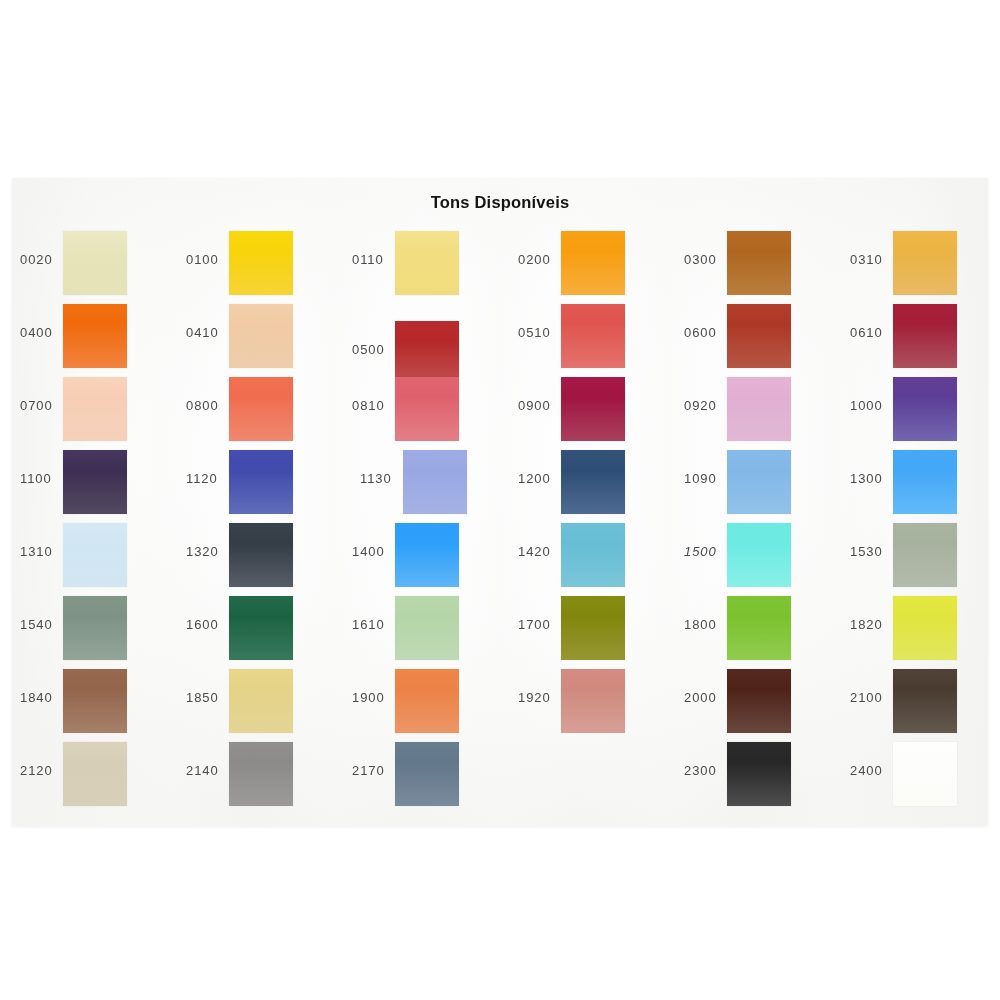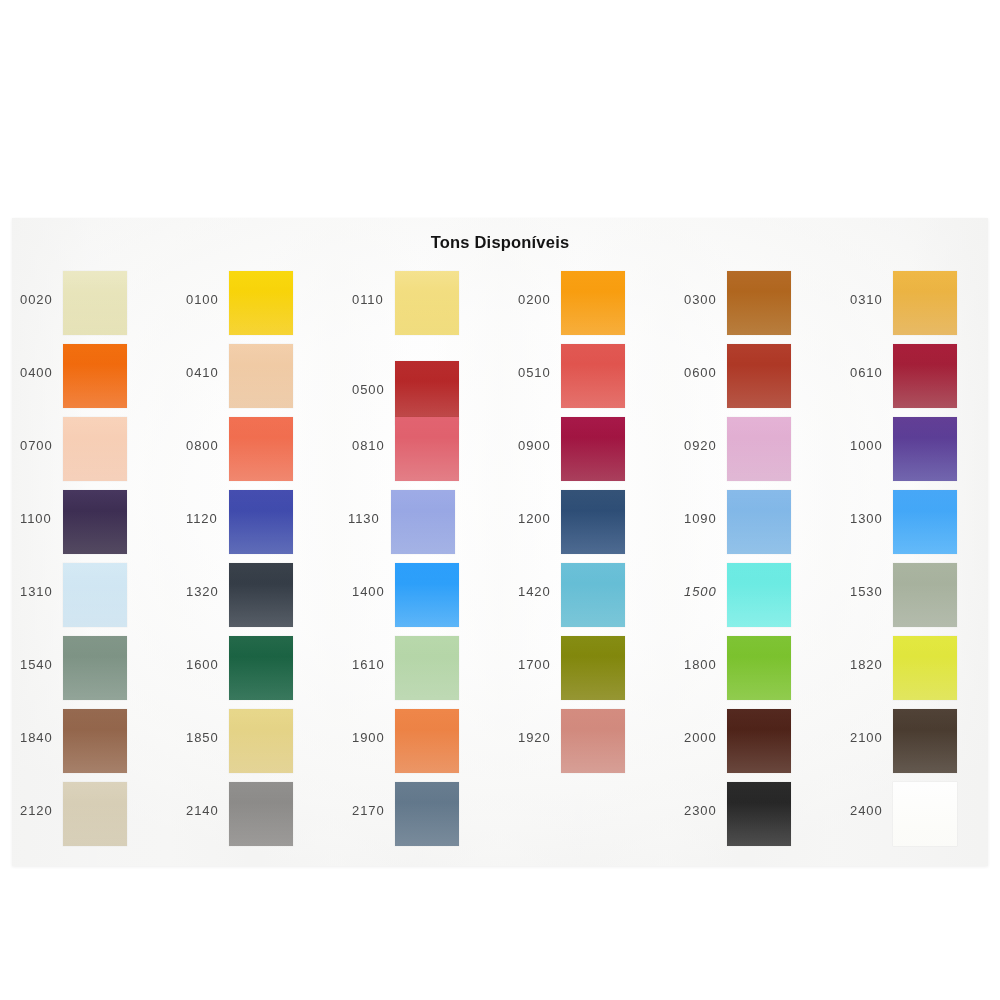--- a/index.html
+++ b/index.html
@@ -13,21 +13,20 @@
     background: #ffffff;
     font-family: "Liberation Sans", sans-serif;
     overflow: hidden;
   }
 
   #stage {
     position: relative;
     width: 1000px;
     height: 720px;
     background: #ffffff;
-    margin-top: 40px;
   }
 
   
   #palette-card {
     position: absolute;
     left: 12px;
     top: 178px;
     width: 976px;
     height: 648px;
     background:
@@ -268,21 +267,21 @@
             <div class="chip-gloss"></div>
           </div>
         </div>
         <div class="swatch-cell" style="left: 166px; top: 219px;">
           <div class="swatch-code">1120</div>
           <div class="swatch-chip">
             <div class="chip-face" style="background: linear-gradient(rgb(58, 67, 171) 0%, rgb(77, 92, 176) 100%);"></div>
             <div class="chip-gloss"></div>
           </div>
         </div>
-        <div class="swatch-cell" style="left: 328px; top: 219px;">
+        <div class="swatch-cell" style="left: 340px; top: 219px;">
           <div class="swatch-code">1130</div>
           <div class="swatch-chip">
             <div class="chip-face" style="background: linear-gradient(rgb(152, 166, 229) 0%, rgb(154, 170, 226) 100%);"></div>
             <div class="chip-gloss"></div>
           </div>
         </div>
         <div class="swatch-cell" style="left: 498px; top: 219px;">
           <div class="swatch-code">1200</div>
           <div class="swatch-chip">
             <div class="chip-face" style="background: linear-gradient(rgb(40, 72, 111) 0%, rgb(58, 90, 133) 100%);"></div>

